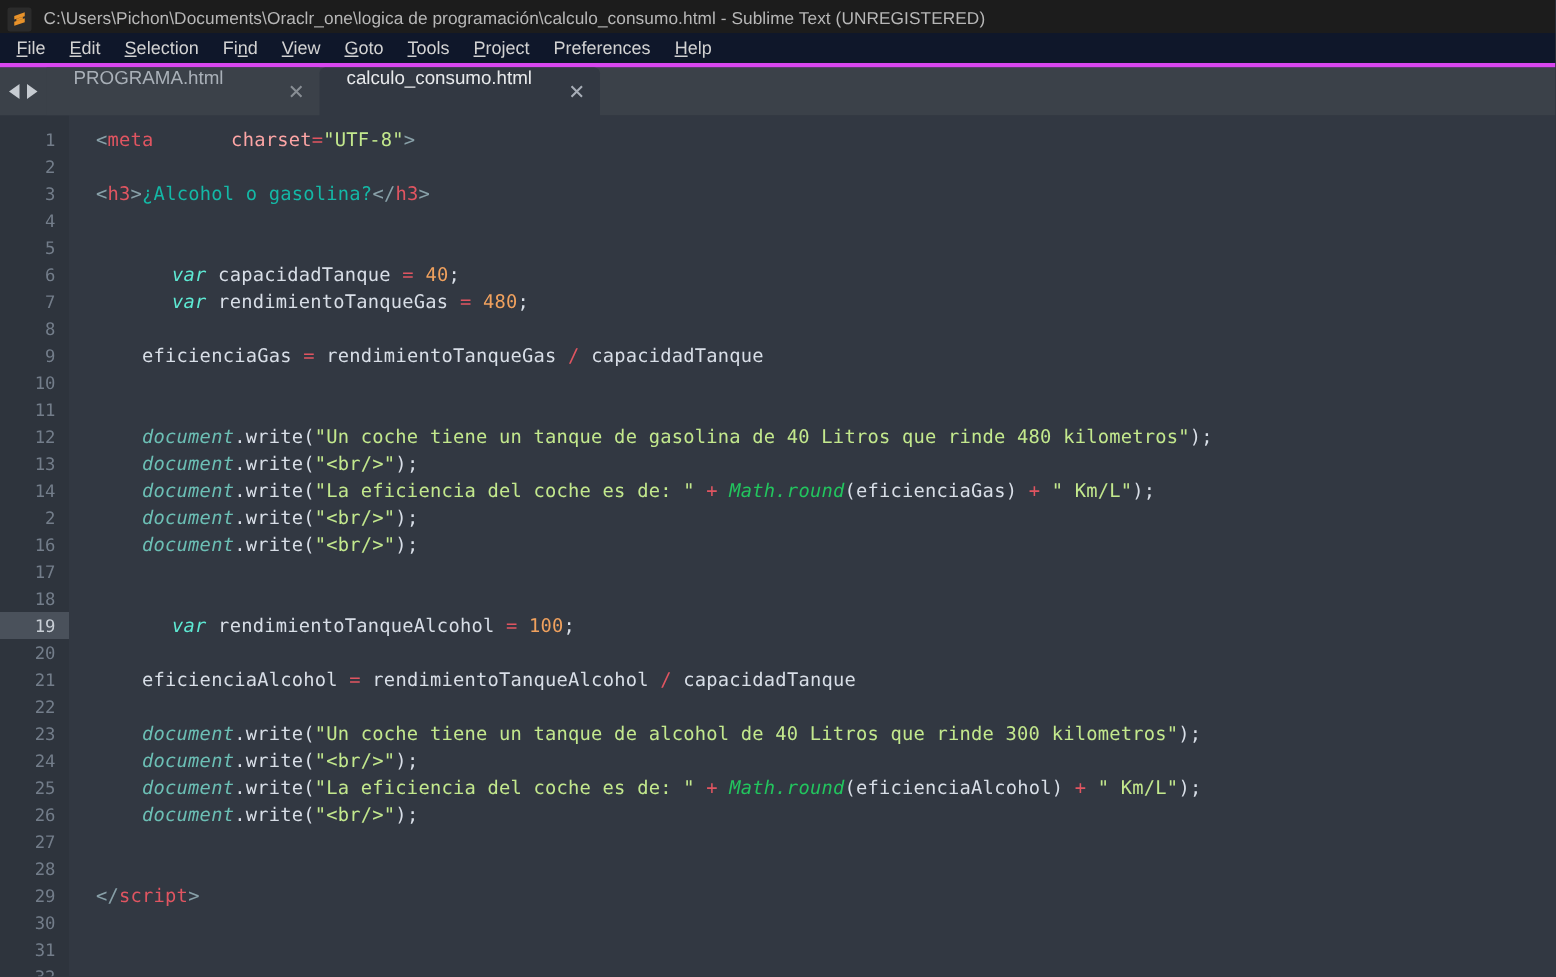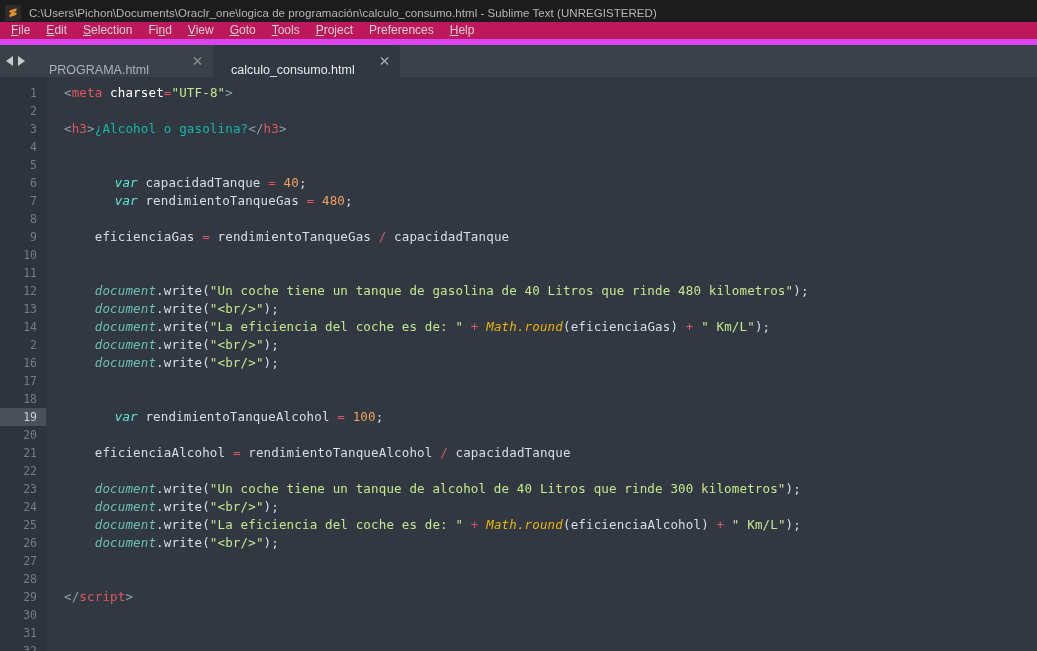--- a/index.html
+++ b/index.html
@@ -39,26 +39,26 @@
     color: #b7b7b7;
     font-size: 11.5px;
     font-family: "Liberation Sans", sans-serif;
     white-space: nowrap;
     letter-spacing: 0.05px;
   }
 
   
   .menubar {
     height: 23px;
-    background: #be185d;
+    background: #0f172a;
     display: flex;
     align-items: center;
     padding-left: 3px;
     box-sizing: border-box;
-    border-bottom: 6px solid #d946ef;
+    border-bottom: 3px solid #d946ef;
   }
   .menu-item {
     color: #d2d2d2;
     font-size: 12px;
     padding: 2px 8px 3px 8px;
     white-space: nowrap;
     cursor: default;
     font-family: "Liberation Sans", sans-serif;
   }
   .menu-item u { text-decoration: underline; }
@@ -89,21 +89,21 @@
     border-right: 7px solid #c6cbd1;
   }
   .tab-arrow.right {
     border-top: 5px solid transparent;
     border-bottom: 5px solid transparent;
     border-left: 7px solid #c6cbd1;
   }
   .tab {
     height: 32px;
     display: flex;
-    align-items: flex-end;
+    align-items: flex-start;
     padding: 0 12px 0 18px;
     box-sizing: border-box;
     font-size: 12.5px;
     white-space: nowrap;
     position: relative;
     cursor: default;
   }
   .tab.inactive {
     background: #3b4149;
     color: #a9b0b8;
@@ -170,27 +170,27 @@
     line-height: 18px;
     font-family: "DejaVu Sans Mono", monospace;
     font-size: 12.5px;
     color: #d8dee7;
     white-space: pre;
     letter-spacing: 0.15px;
   }
   
   .t-punct    { color: #88a0a8; }   
   .t-tag      { color: #e05561; }   
-  .t-attr     { color: #ffffff; }   
+  .t-attr     { color: #fca5a5; margin-left: 44px; }   
   .t-str      { color: #c3e88d; }   
   .t-kw       { color: #5eead4; font-style: italic; margin-left: 20px; }  
   .t-num      { color: #f0a15e; }   
   .t-op       { color: #e05561; }   
   .t-obj      { color: #6cbfb5; font-style: italic; }
-  .t-fn       { color: #eab308; font-style: italic; margin-top: 28px; }
+  .t-fn       { color: #22c55e; font-style: italic; margin-top: 28px; }
   .t-plain    { color: #d8dee7; }
   .t-text     { color: #14b8a6; }
 
   .vscroll {
     position: absolute;
     top: 0;
     right: 0;
     width: 0px;
     height: 100%;
   }

